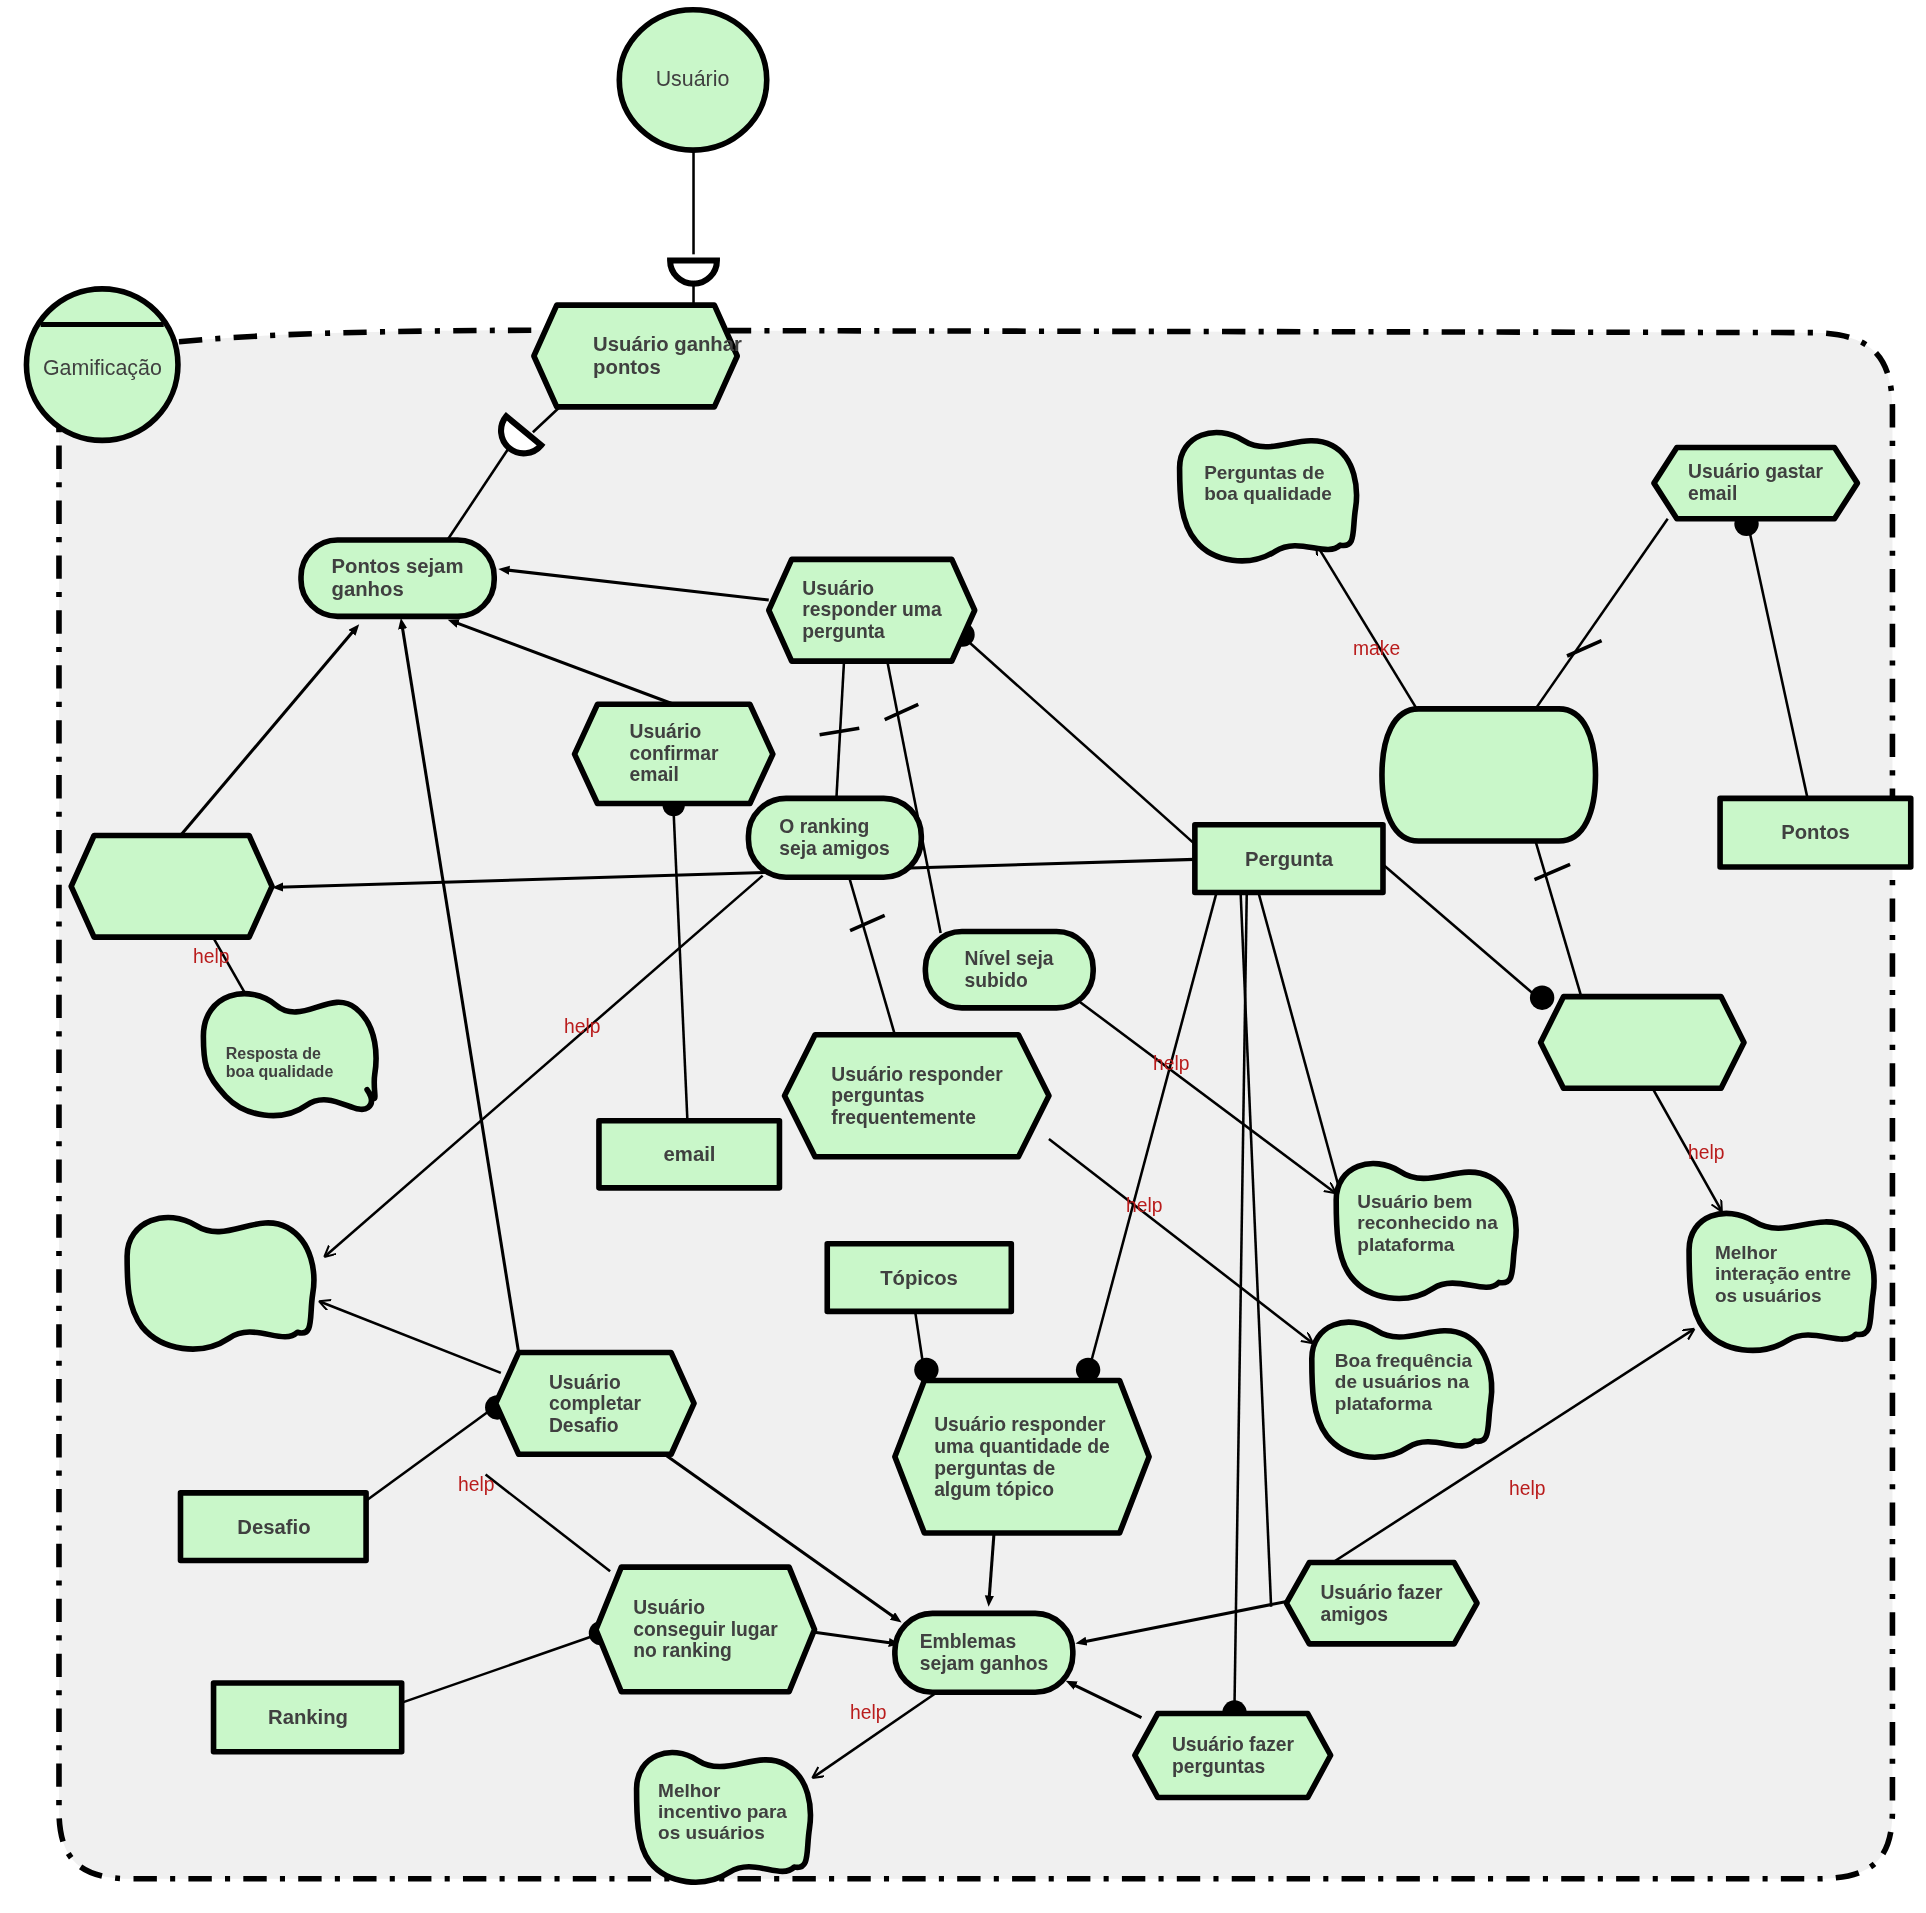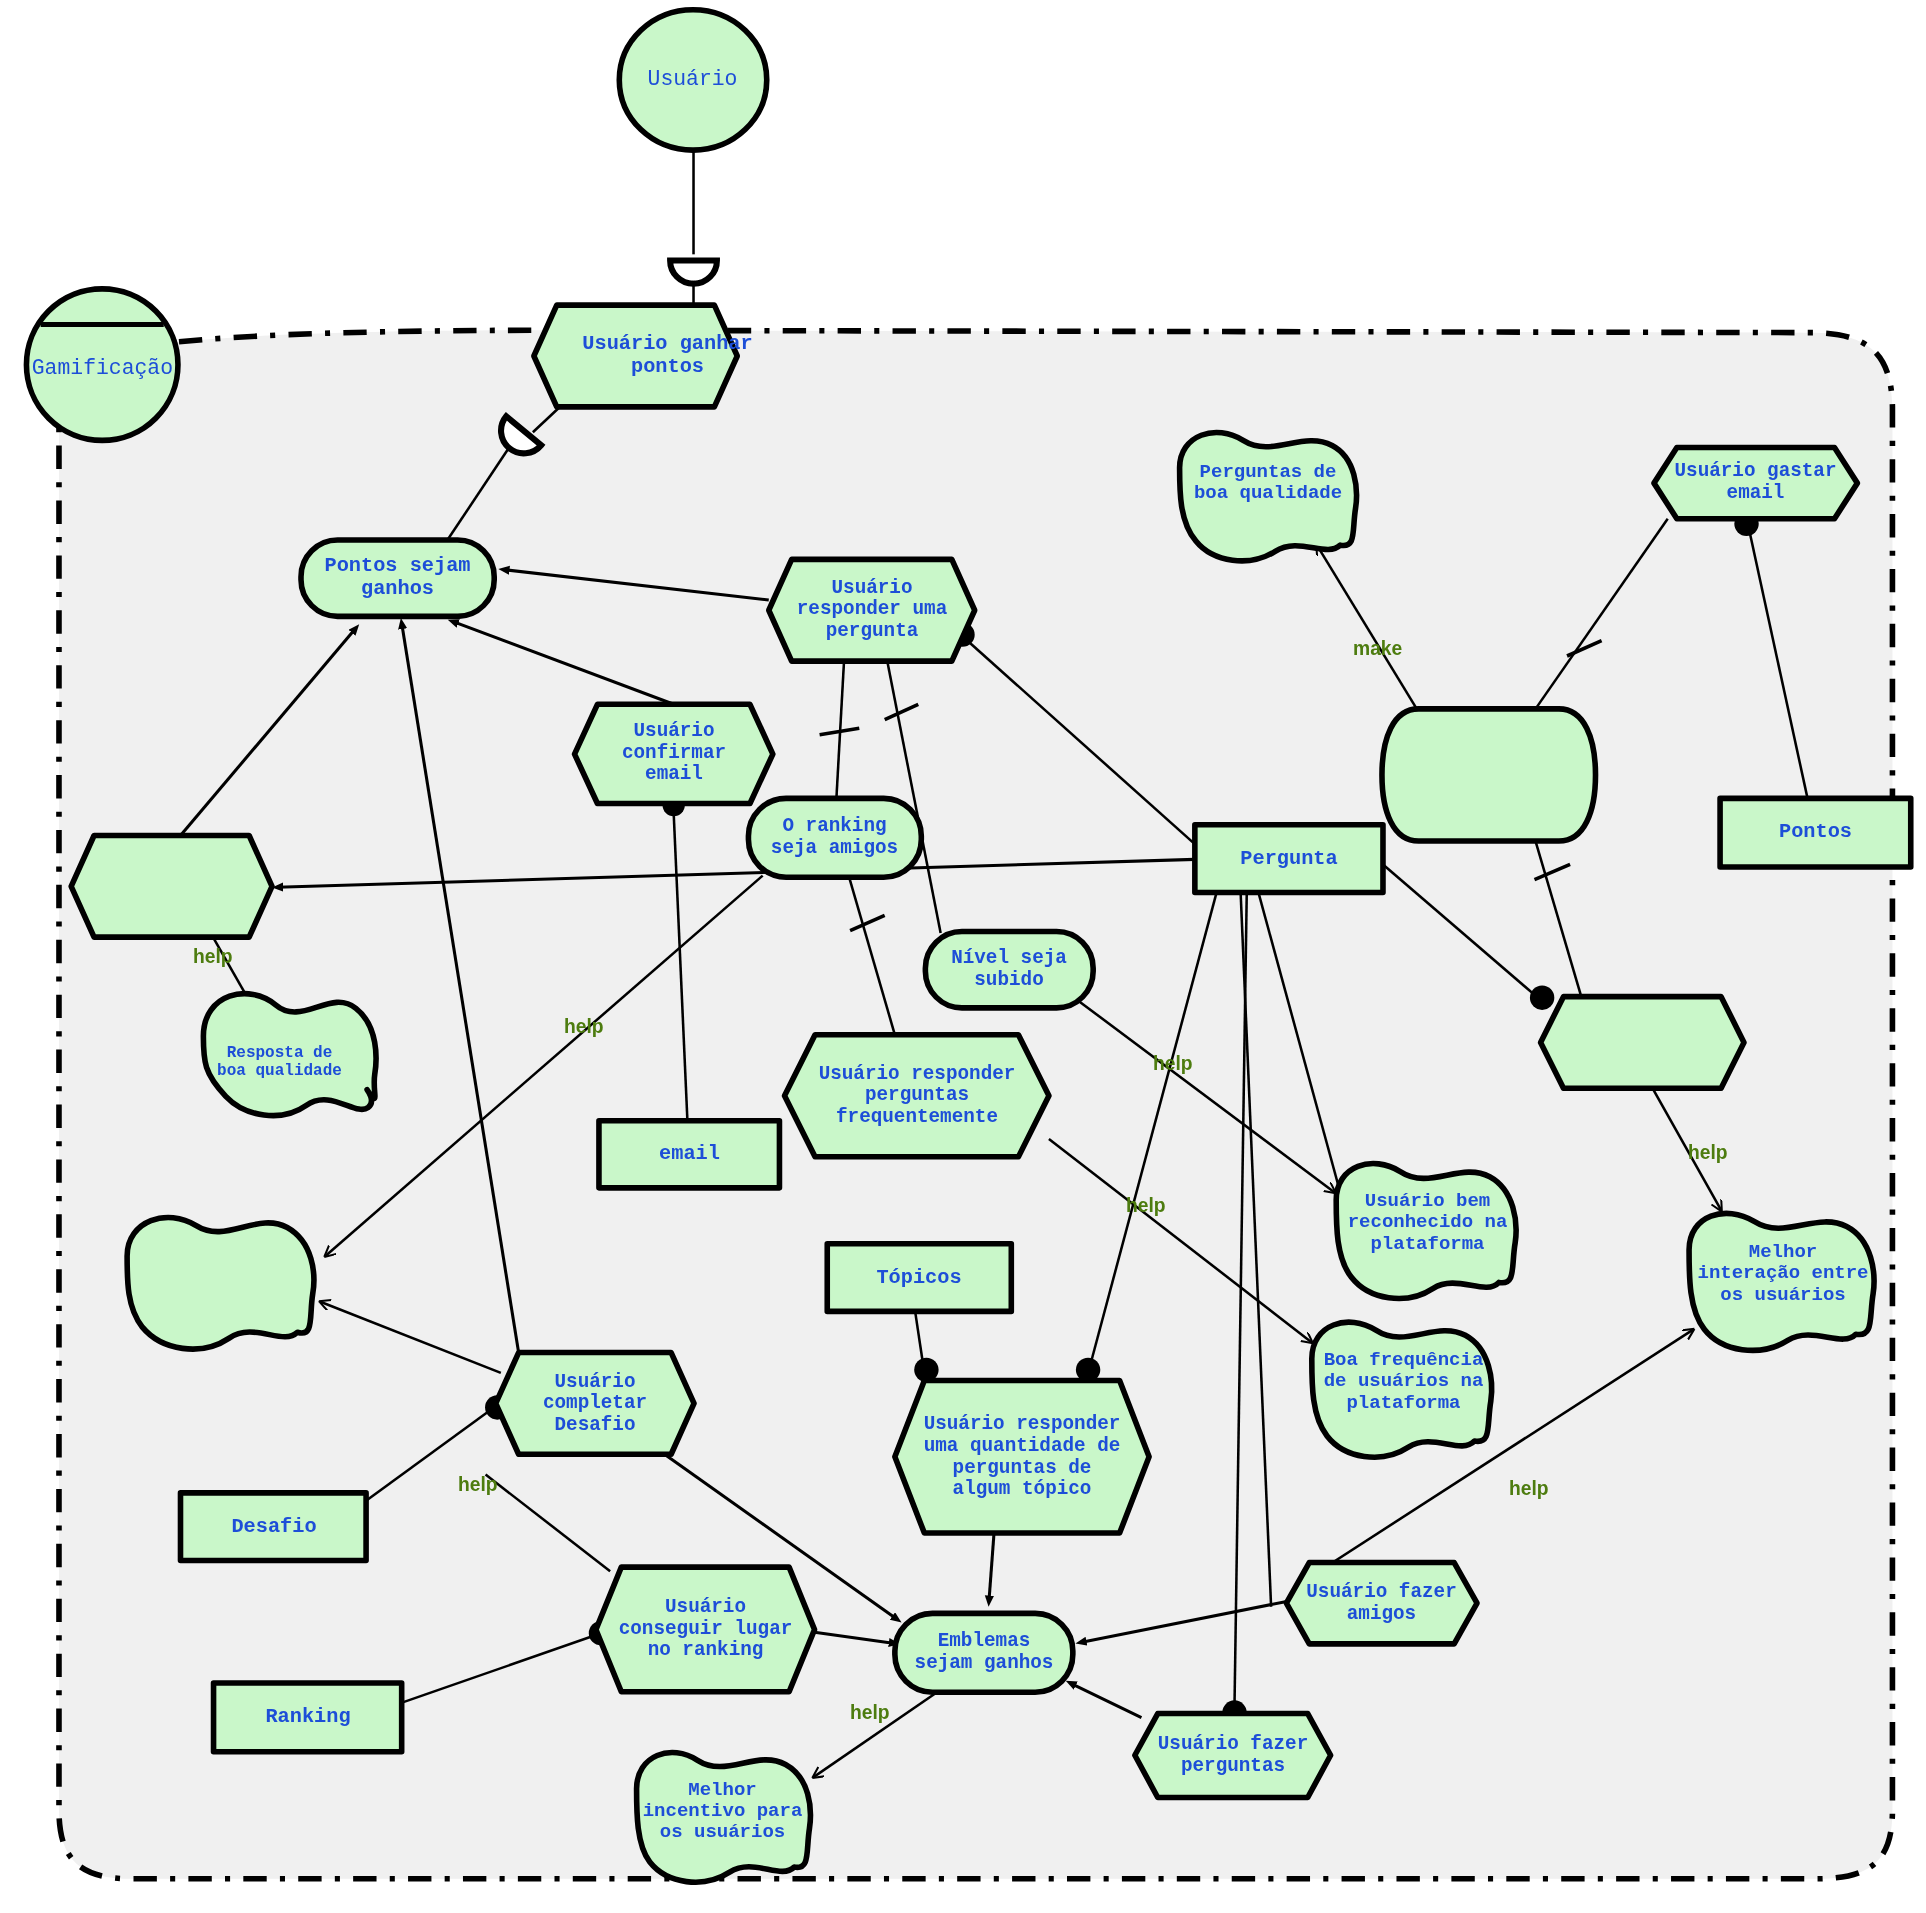--- a/index.html
+++ b/index.html
@@ -9,34 +9,33 @@
     width:1926px;height:1914px;
     background:#ffffff;
     font-family:"Liberation Sans", sans-serif;
     overflow:hidden;
   }
   svg#canvas{position:absolute;left:0;top:0;width:1926px;height:1914px;}
 
   .node-label{
     position:absolute;
     display:flex;align-items:center;justify-content:center;
-    text-align:center;
-    color:#1d4ed8;
-    font-family:Liberation Mono, monospace;
+    color:#404040;
+    font-family:Liberation Sans, sans-serif;
     pointer-events:none;
     line-height:1.12;
     white-space:pre-line;
   }
   .lbl-task, .lbl-goal, .lbl-soft, .lbl-res{ font-weight:bold; }
   .lbl-actor{ font-weight:normal; }
 
   .edge-label{
     position:absolute;
-    color:#4d7c0f;
-    font-weight:bold;
+    color:#b91c1c;
+    font-weight:normal;
     font-family:"Liberation Sans", sans-serif;
     white-space:nowrap;
     pointer-events:none;
   }
 </style>
 </head>
 <body>
 
 <div id="stage">
 

